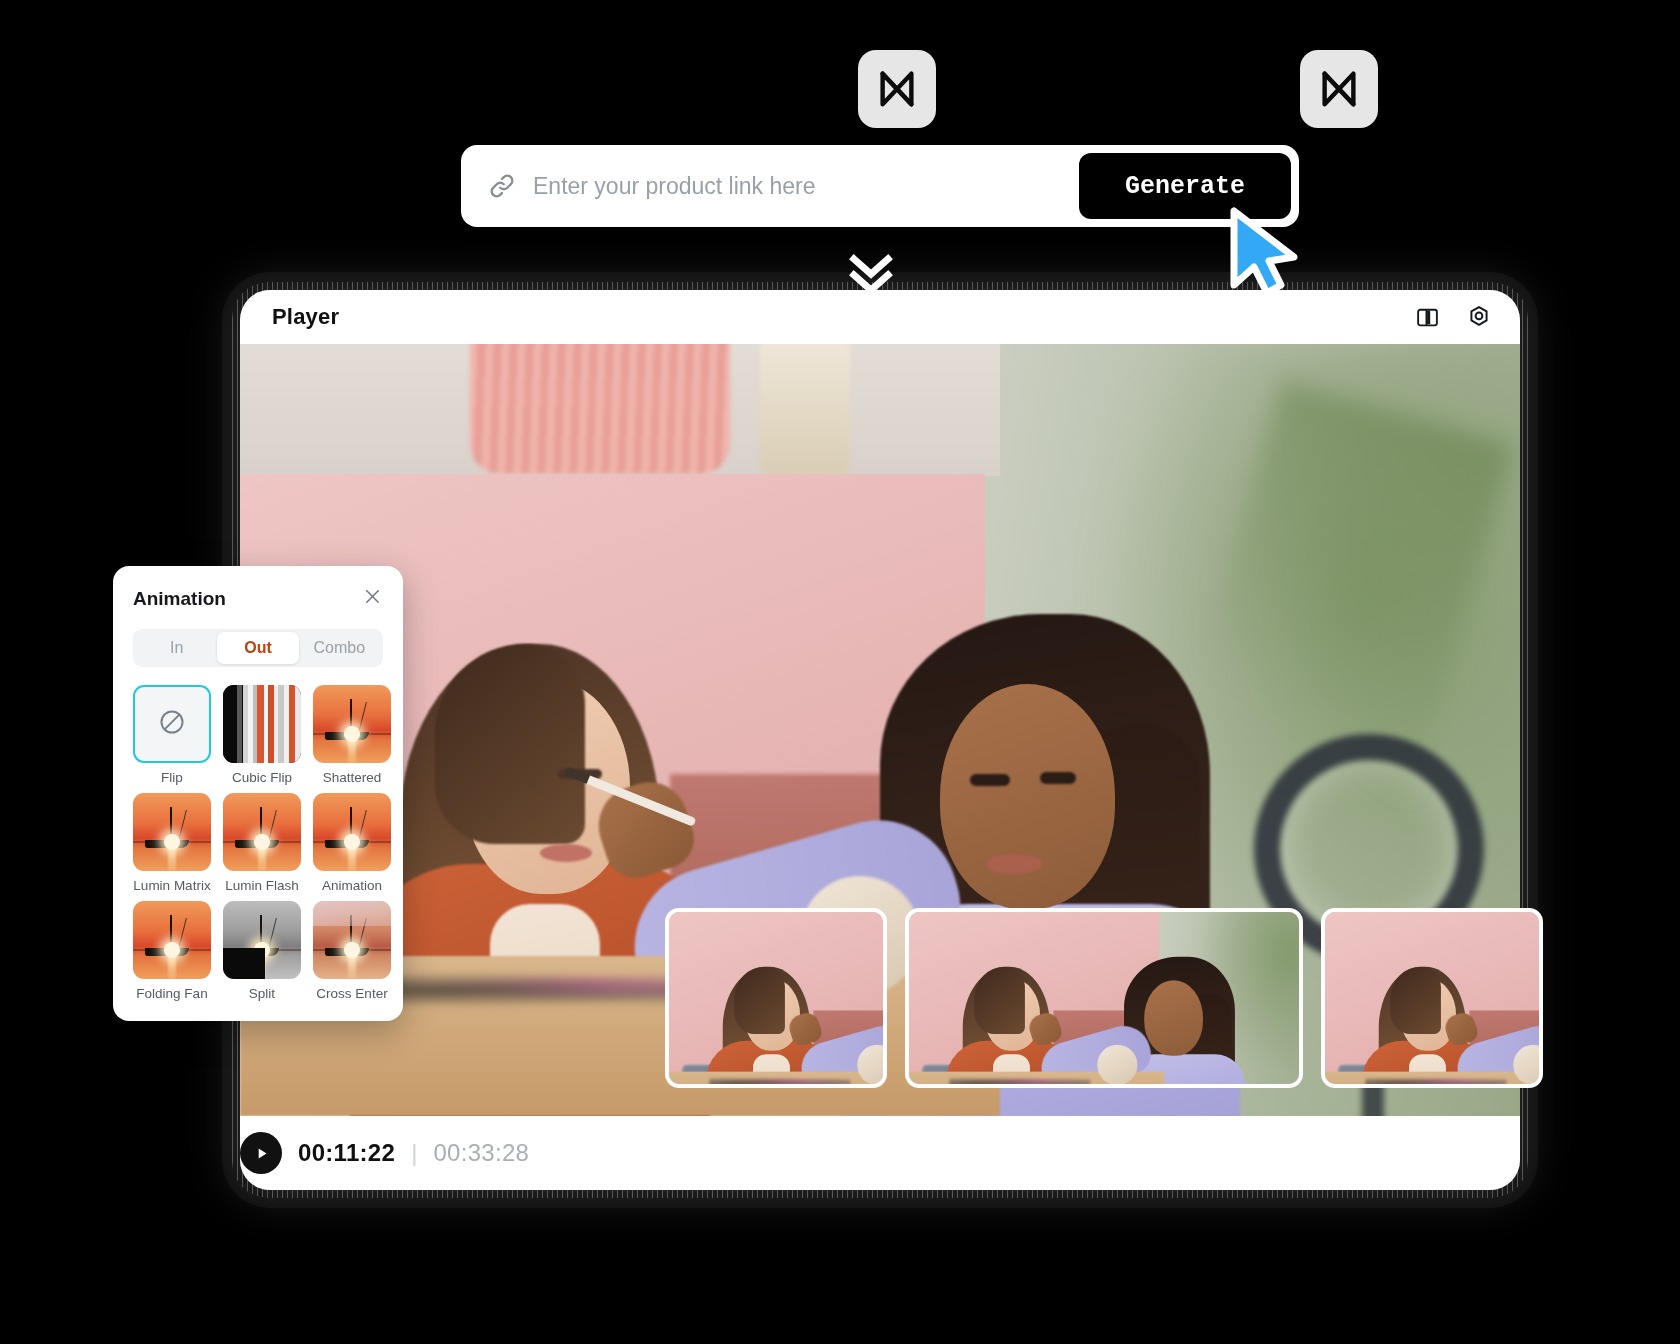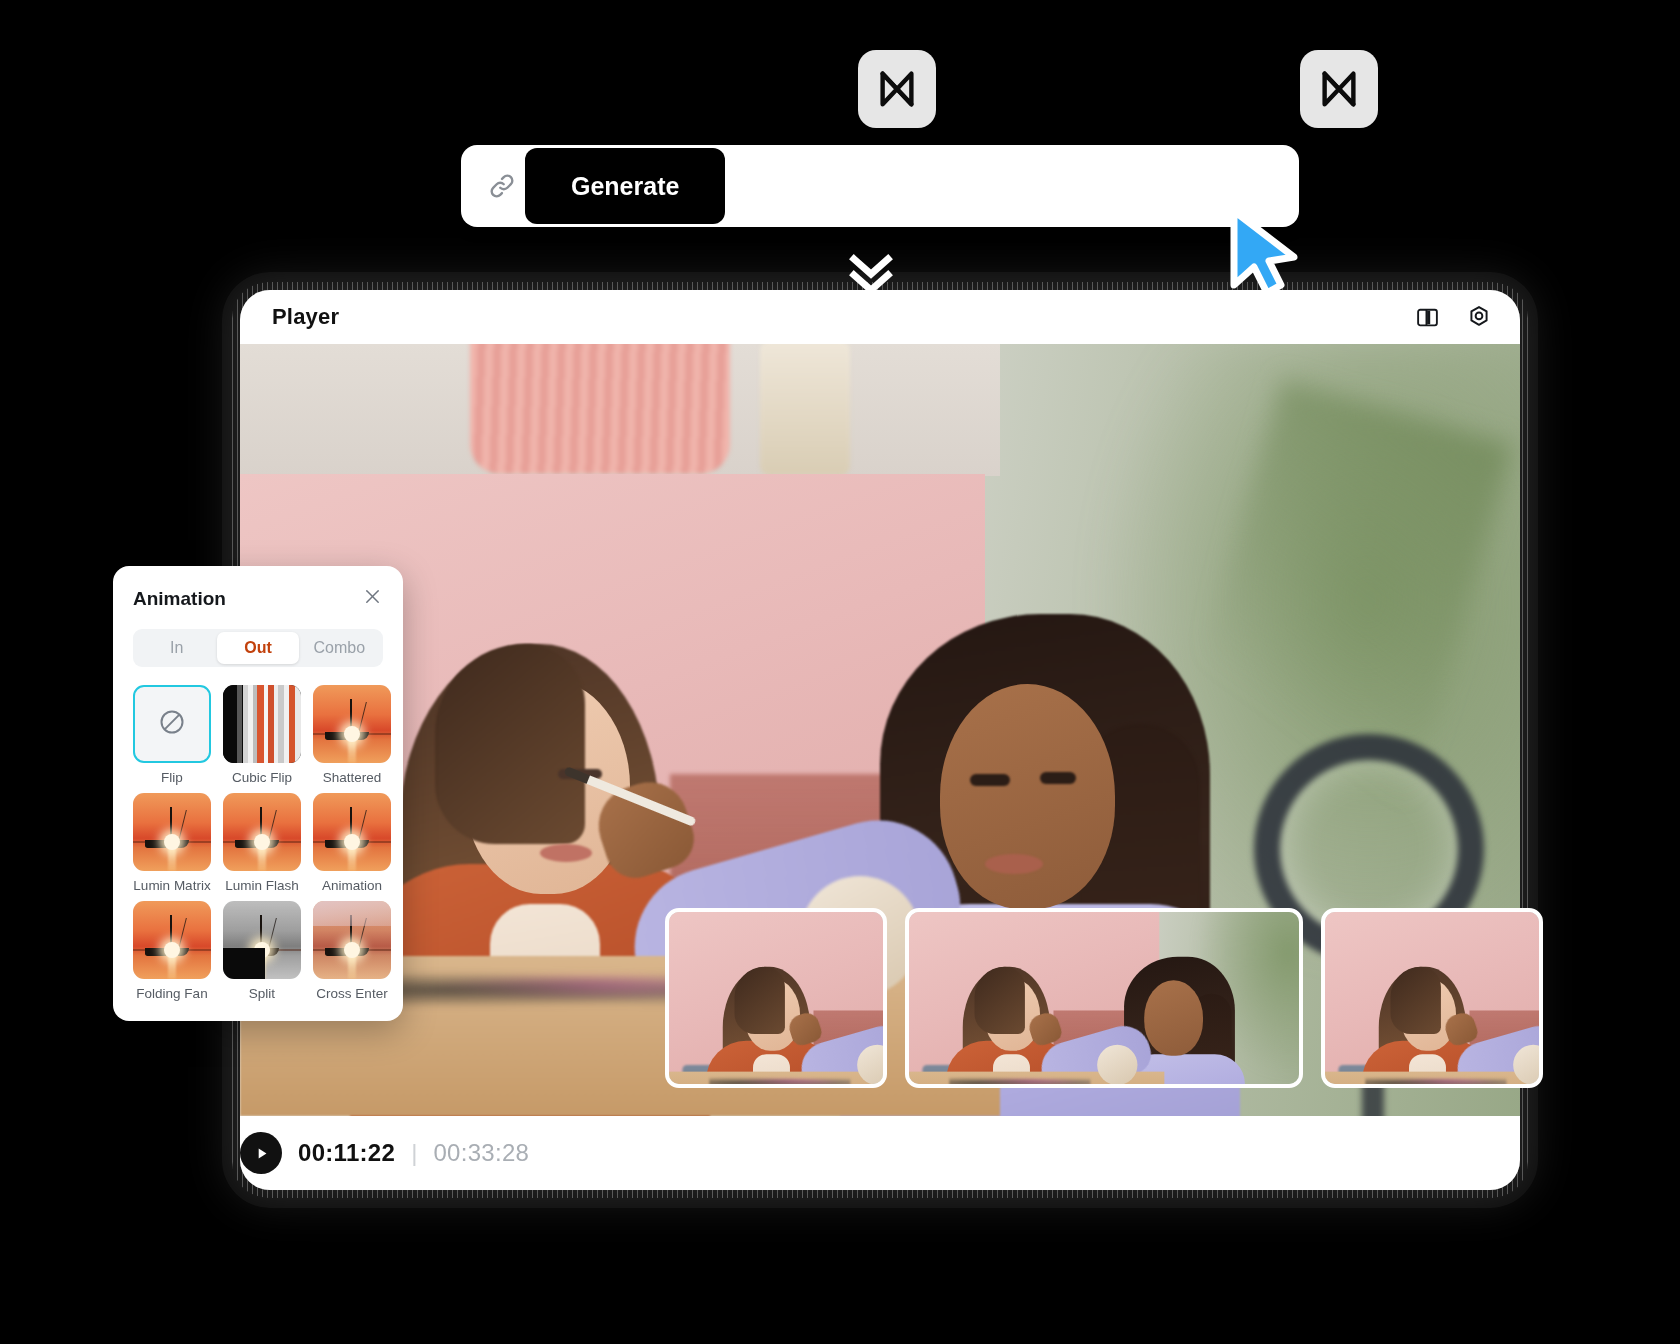--- a/index.html
+++ b/index.html
@@ -23,22 +23,22 @@
   .link-icon { margin-left: 26px; width: 30px; height: 30px; flex: 0 0 auto; color:#8a8f96; }
   .prompt-input {
     flex: 1 1 auto; border: none; outline: none; background: transparent;
     font-family: "Liberation Sans", sans-serif; font-size: 23px; color: #222;
     margin-left: 16px; height: 100%;
   }
   .prompt-input::placeholder { color: #9aa0a6; }
   .generate-btn {
     margin-right: 8px; margin-left: 8px;
     background: #000; color: #fff; border: none;
-    border-radius: 12px; height: 76px; padding: 18px 46px;
-    font-family: Liberation Sans, sans-serif;
+    border-radius: 12px; height: 66px; padding: 18px 46px;
+    font-family: Liberation Mono, monospace;
     font-size: 25px; font-weight: 700; cursor: pointer;
     white-space: nowrap;
   }
 
   
   .chevrons { position: absolute; left: 840px; top: 248px; width: 62px; height: 50px; z-index: 30; }
 
   
   .cursor { position: absolute; left: 1224px; top: 205px; width: 82px; height: 92px; z-index: 90; pointer-events:none; }
 
@@ -251,20 +251,21 @@
 
 <div class="stage">
 
   <div class="promptbar">
     <span class="link-icon">
       <svg viewBox="0 0 24 24" width="30" height="30" fill="none" stroke="currentColor" stroke-width="1.9" stroke-linecap="round">
         <path d="M10.6 13.4a4 4 0 0 0 5.66 0l2.83-2.83a4 4 0 1 0-5.66-5.66l-1.4 1.4"></path>
         <path d="M13.4 10.6a4 4 0 0 0-5.66 0l-2.83 2.83a4 4 0 1 0 5.66 5.66l1.4-1.4"></path>
       </svg>
     </span>
+    <input class="prompt-input" type="text" placeholder="Enter your product link here" value="" style="">
     <button class="generate-btn">Generate</button>
   </div>
 
   <div class="chevrons">
     <svg viewBox="0 0 62 50" width="62" height="50" fill="none" stroke="#ffffff" stroke-width="7" stroke-linecap="square" stroke-linejoin="miter">
       <polyline points="14,11 31,26 48,11"></polyline>
       <polyline points="14,27 31,42 48,27"></polyline>
     </svg>
   </div>
 

